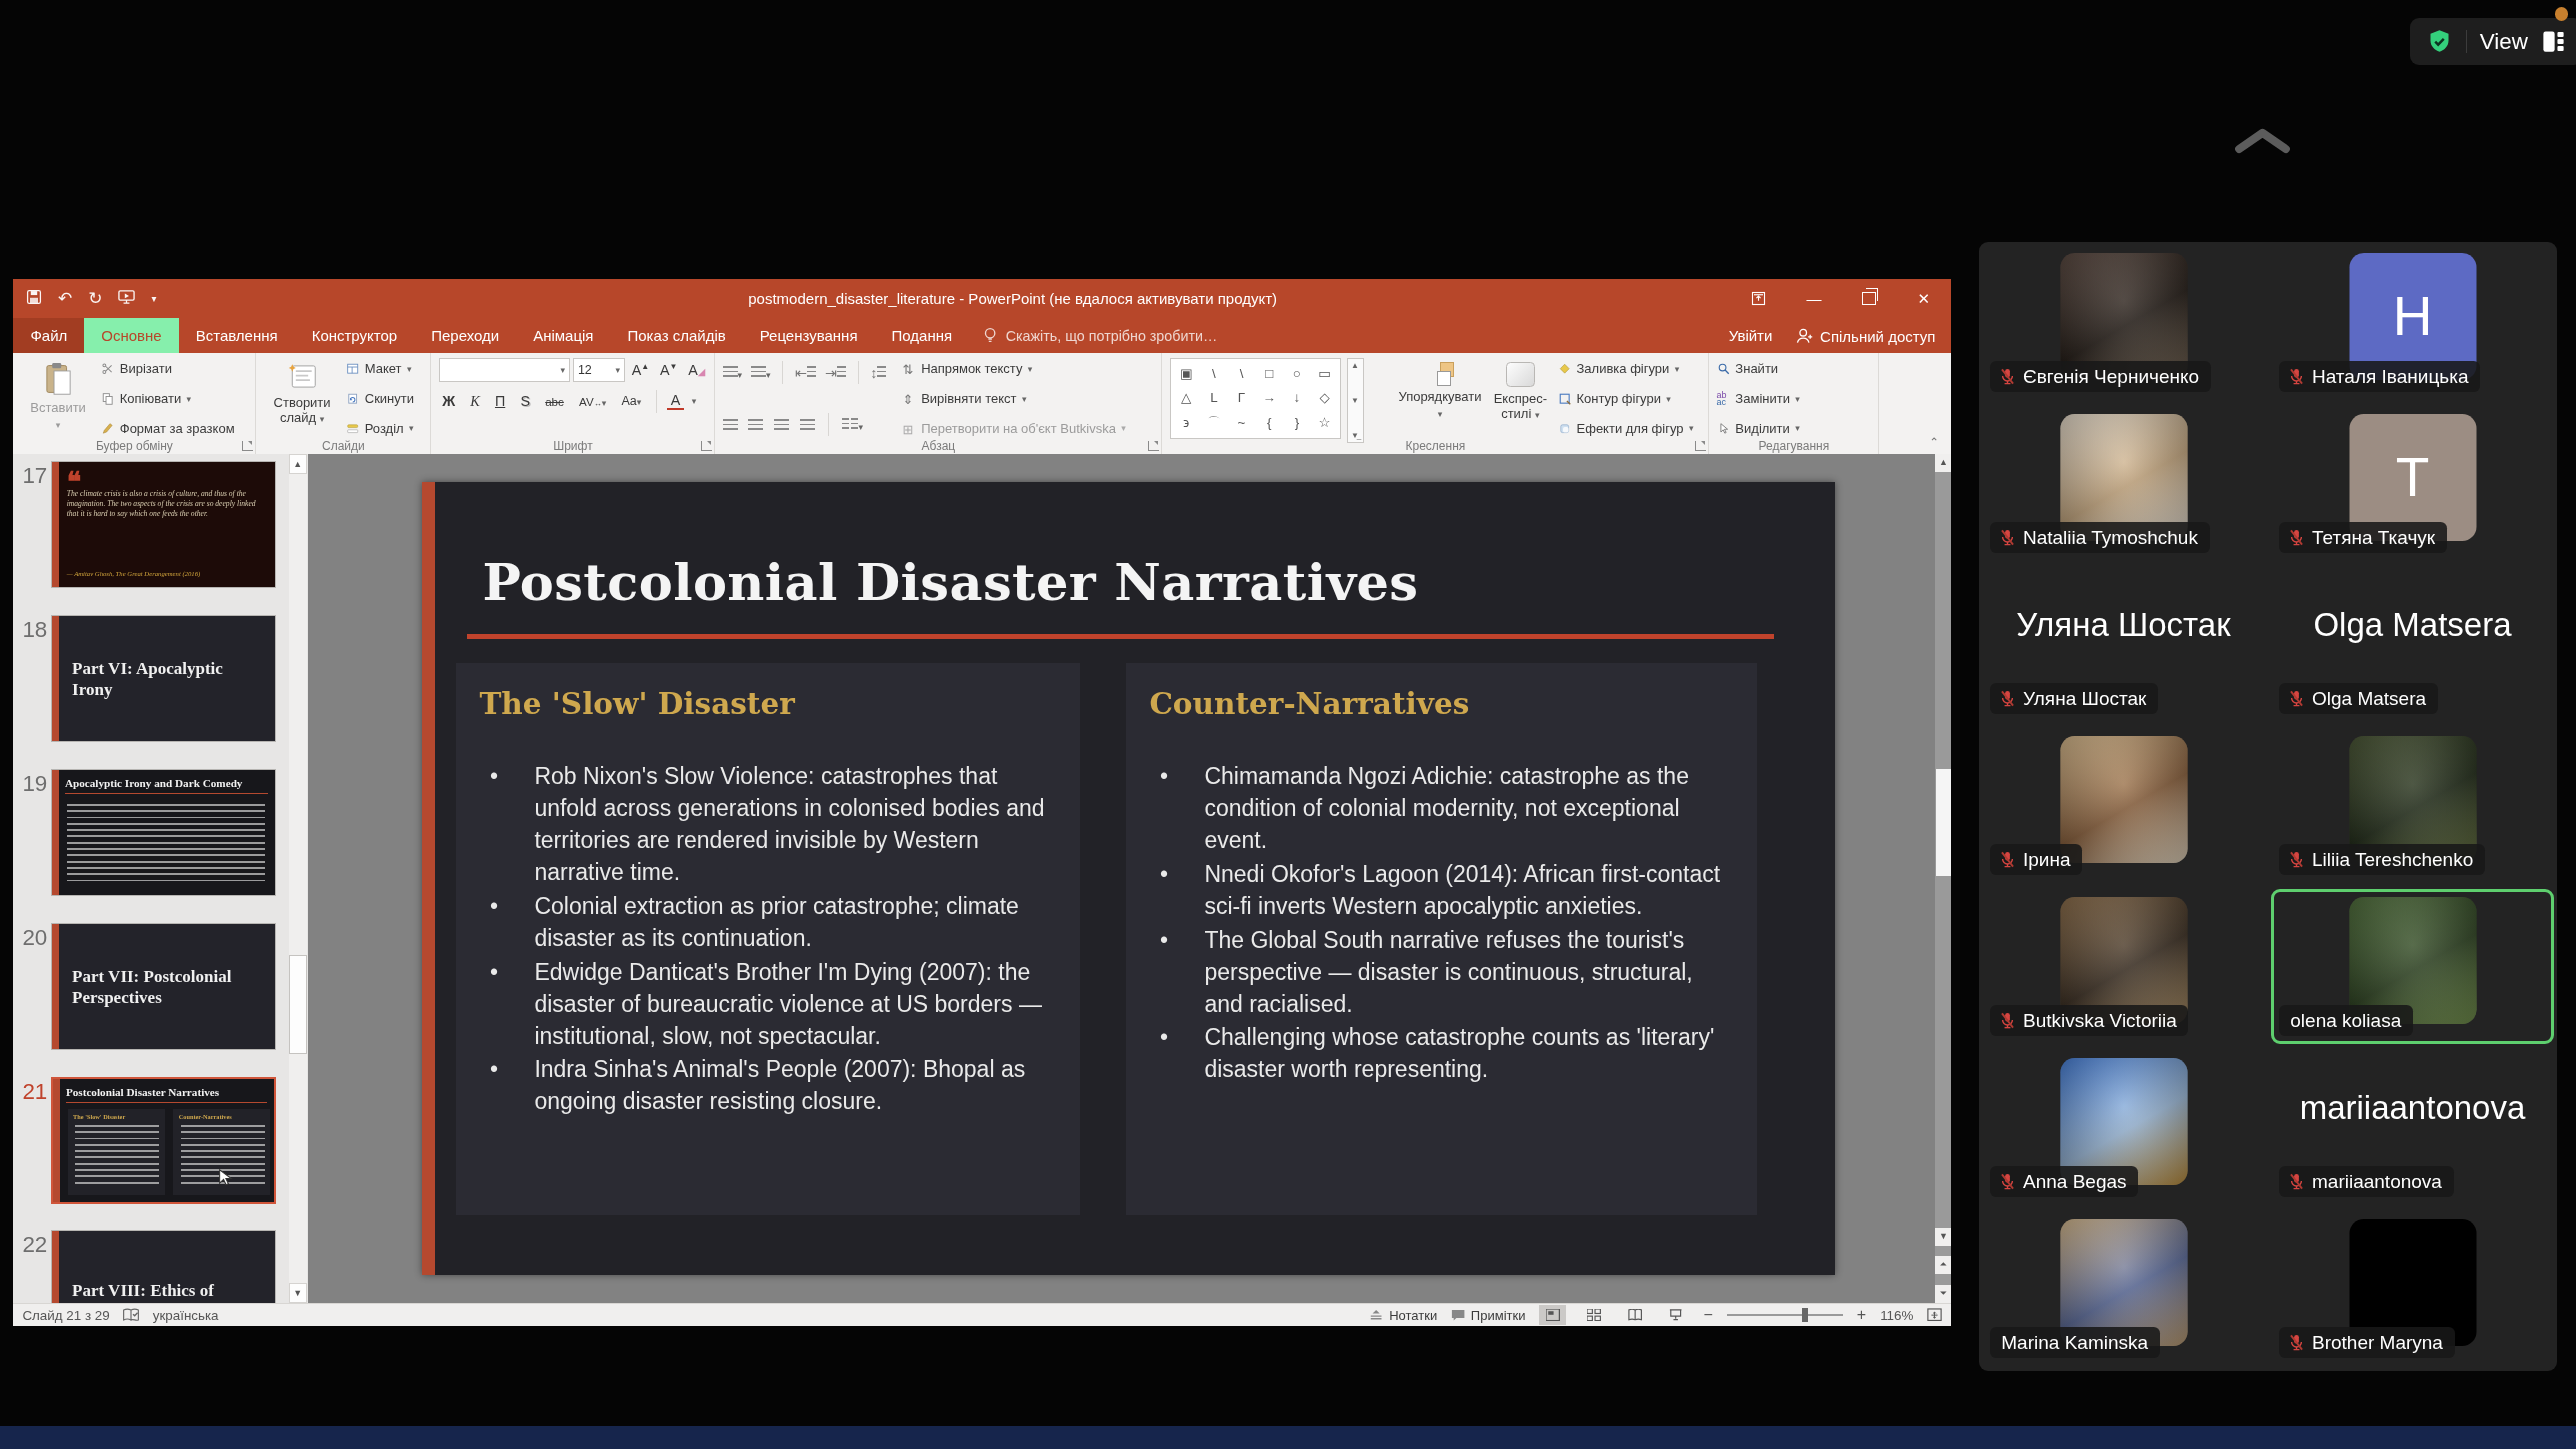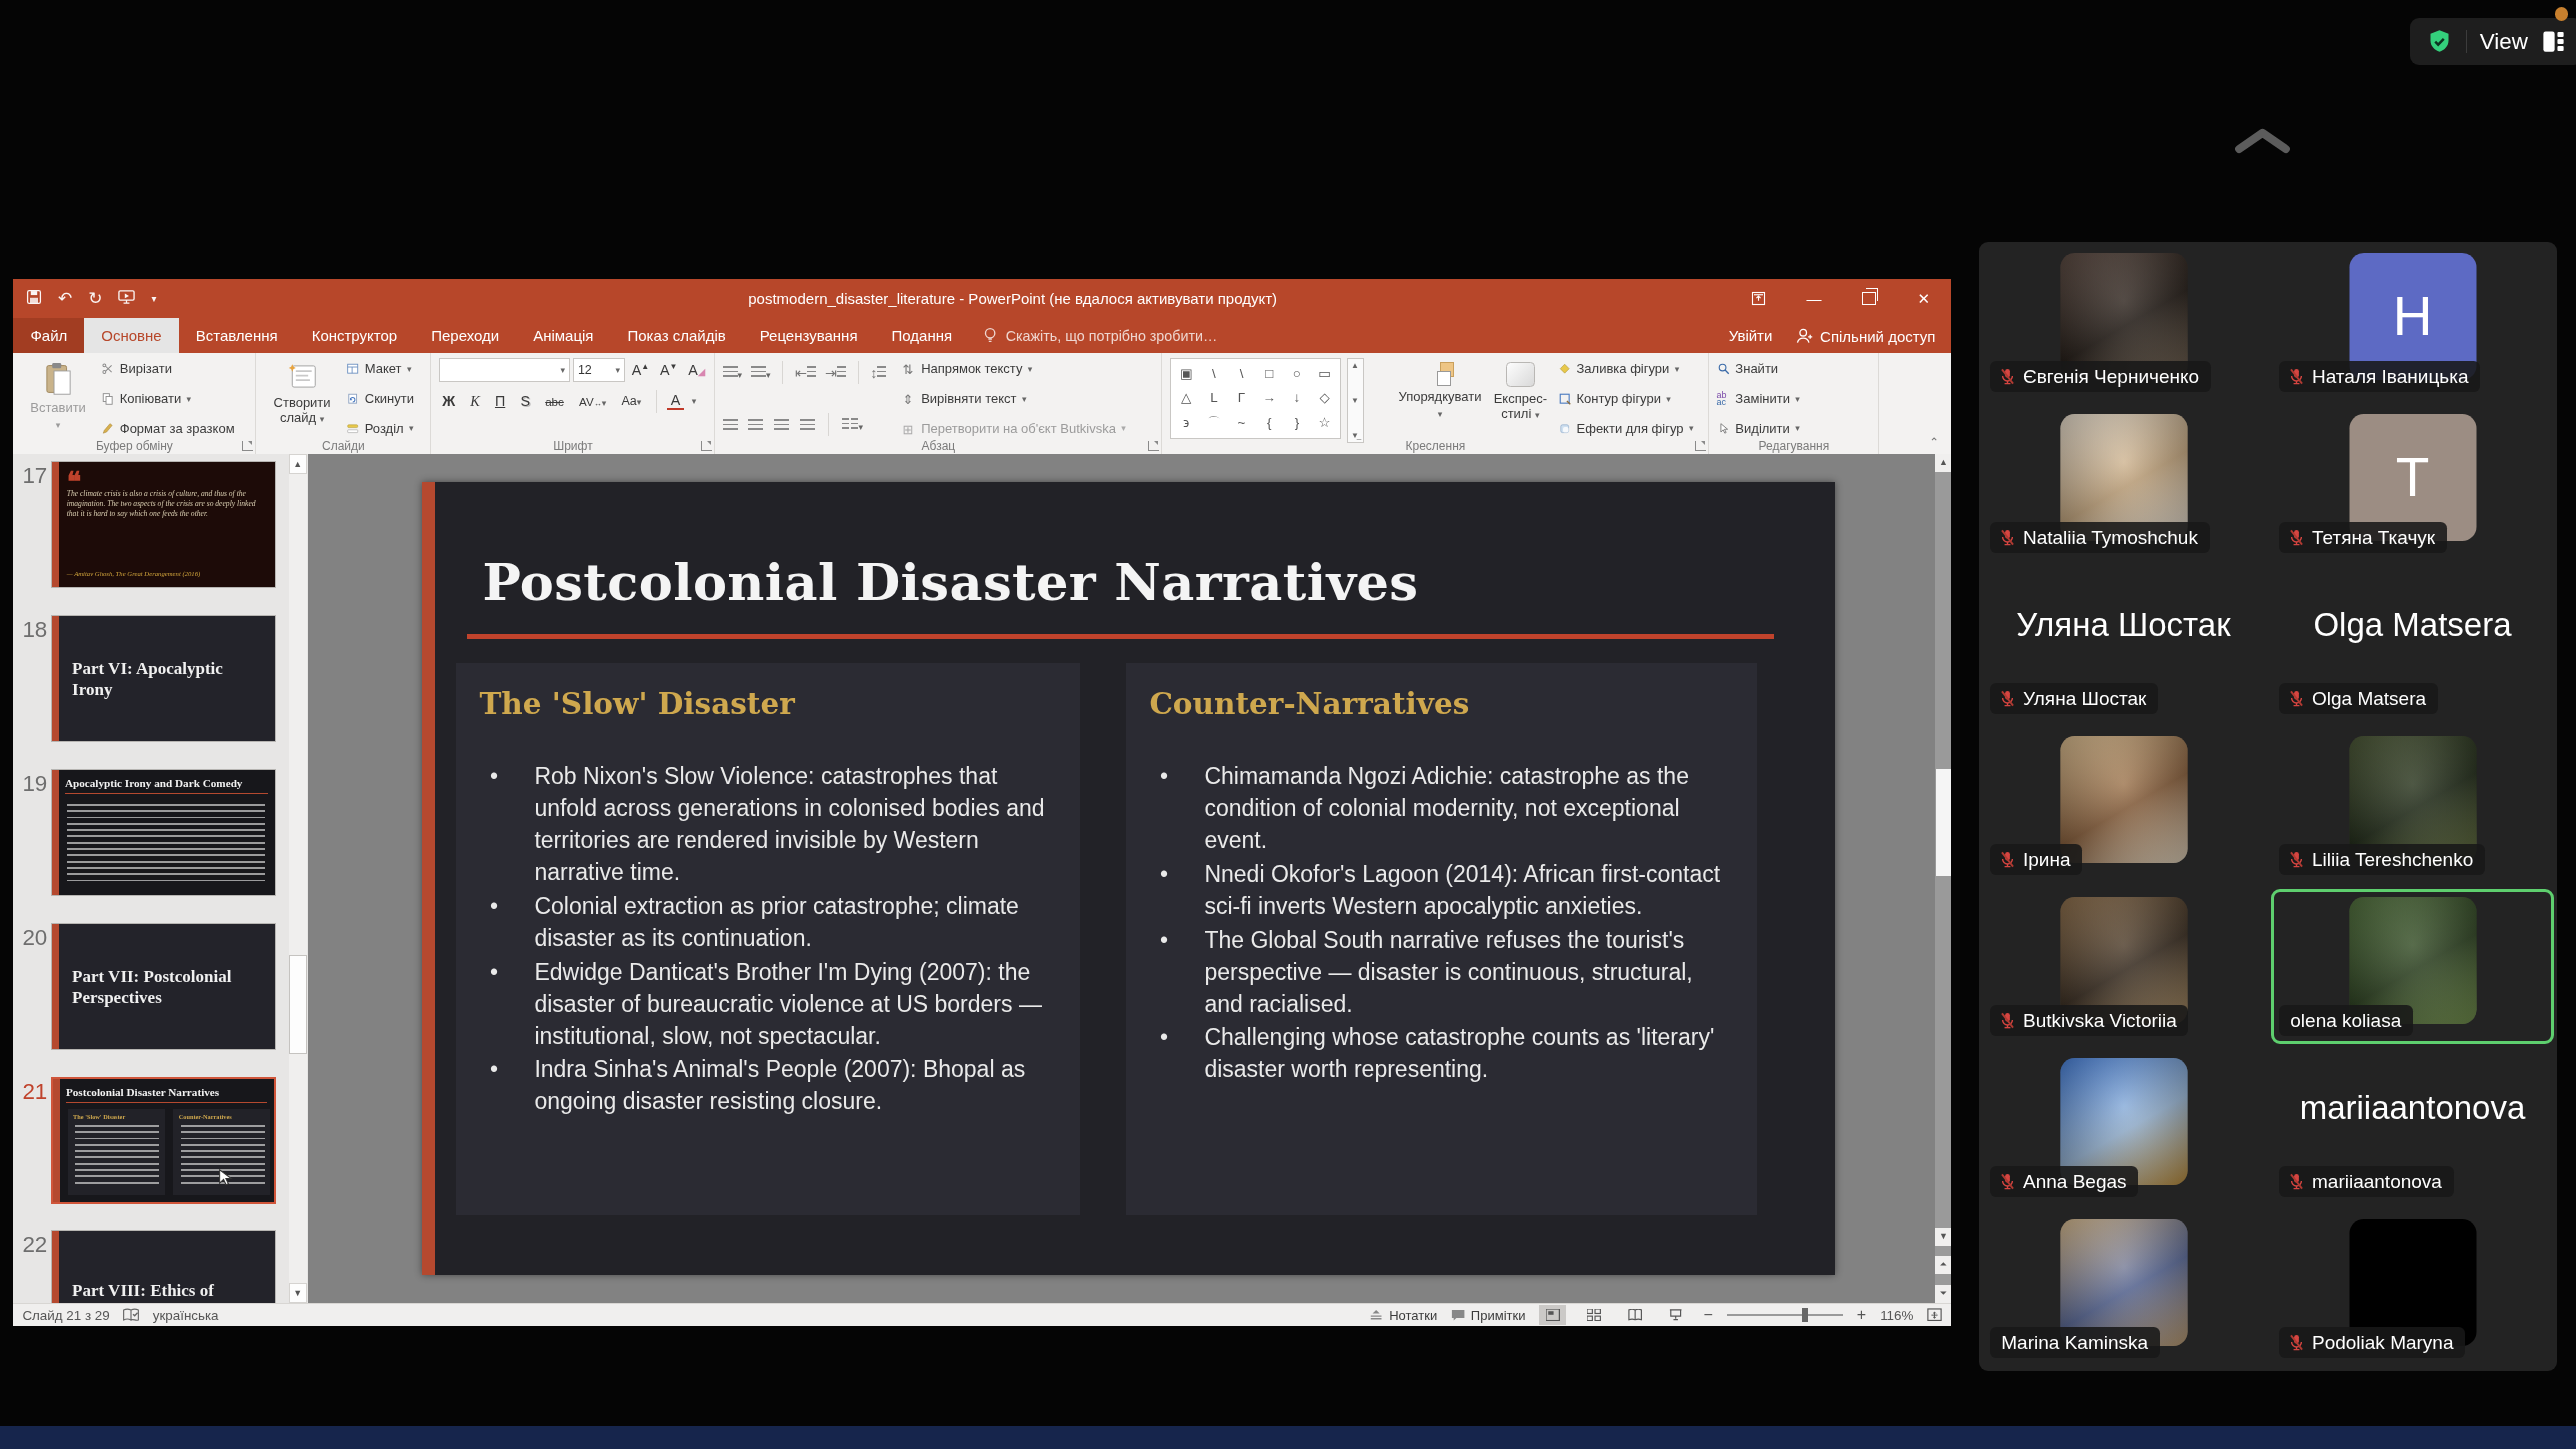--- a/index.html
+++ b/index.html
@@ -12,21 +12,21 @@
   .qat .qi{font-size:17px;color:#fff;opacity:.95;line-height:1;}
   #win-title{flex:1;text-align:center;font-size:15px;color:#fff;white-space:nowrap;overflow:hidden;}
   .winbtns{display:flex;align-items:center;height:100%;margin-left:auto;}
   .winbtn{width:55px;height:100%;display:flex;align-items:center;justify-content:center;color:#fff;font-size:15px;}
   .ic-restore{width:11.6px;height:11.6px;border:1.3px solid #fff;position:relative;}
   .ic-restore::before{content:"";position:absolute;left:2.7px;top:-4.5px;width:11.6px;height:11.6px;border:1.3px solid #fff;border-bottom:none;border-left:none;}
   
   #tabrow{height:35px;background:#B7472A;display:flex;align-items:stretch;color:#fff;font-size:15px;}
   .tab{display:flex;align-items:center;padding:0 17px;white-space:nowrap;cursor:default;}
   .tab.file{background:#a23d22;}
-  .tab.active{background:#e5e5e5;color:#B7472A;text-align:right;}
+  .tab.active{background:#86efac;color:#B7472A;text-align:right;}
   #tellme{display:flex;align-items:center;gap:8px;color:rgba(255,255,255,.78);padding:0 14.3px;font-size:14.3px;}
   #tabright{margin-left:auto;display:flex;align-items:center;gap:23px;padding-right:16px;font-size:15px;}
   .shareWrap{display:flex;align-items:flex-end;gap:5px;}
   
   #ribbon{height:101px;background:#f3f2f1;border-bottom:0.9px solid #d2d0cd;display:flex;position:relative;color:#3b3b3b;}
   .grp{position:relative;border-right:0.9px solid #dcdad7;height:100%;box-sizing:border-box;padding:5.4px 5.4px 18px 7.2px;display:flex;gap:5.4px;}
   .grp-label{position:absolute;bottom:0.9px;left:0;right:0;text-align:center;font-size:12px;color:#7b7b7b;}
   .launcher{position:absolute;right:2.7px;bottom:2.7px;width:9.8px;height:9.8px;border-left:1.3px solid #8a8a8a;border-bottom:1.3px solid #8a8a8a;}
   .launcher::after{content:"";position:absolute;right:0.9px;top:0.9px;border:2.7px solid transparent;border-right-color:#8a8a8a;border-top-color:#8a8a8a;}
   .bigbtn{display:flex;flex-direction:column;align-items:center;justify-content:flex-start;width:75px;text-align:center;font-size:13px;line-height:15px;gap:3.6px;padding-top:3.6px;}
@@ -822,17 +822,17 @@
     <div class="avatar" style="background: rgb(0, 0, 0);"></div>
 
     <div class="plabel">
       <svg class="mic" width="19" height="19" viewBox="0 0 24 24">
         <rect x="9" y="2.5" width="6" height="11" rx="3" fill="#d64541"></rect>
         <path d="M5.8 11.5a6.2 6.2 0 0 0 12.4 0" fill="none" stroke="#d64541" stroke-width="1.8"></path>
         <line x1="12" y1="17.8" x2="12" y2="20.4" stroke="#d64541" stroke-width="1.8"></line>
         <line x1="8.3" y1="21" x2="15.7" y2="21" stroke="#d64541" stroke-width="1.8"></line>
         <line x1="5" y1="3" x2="19" y2="21" stroke="#b03a32" stroke-width="2.4"></line>
       </svg>
-      <span class="pname">Podoliak Maryna</span>
+      <span class="pname">Brother Maryna</span>
     </div>
   </div>
 </div>
 
 
 </body></html>

